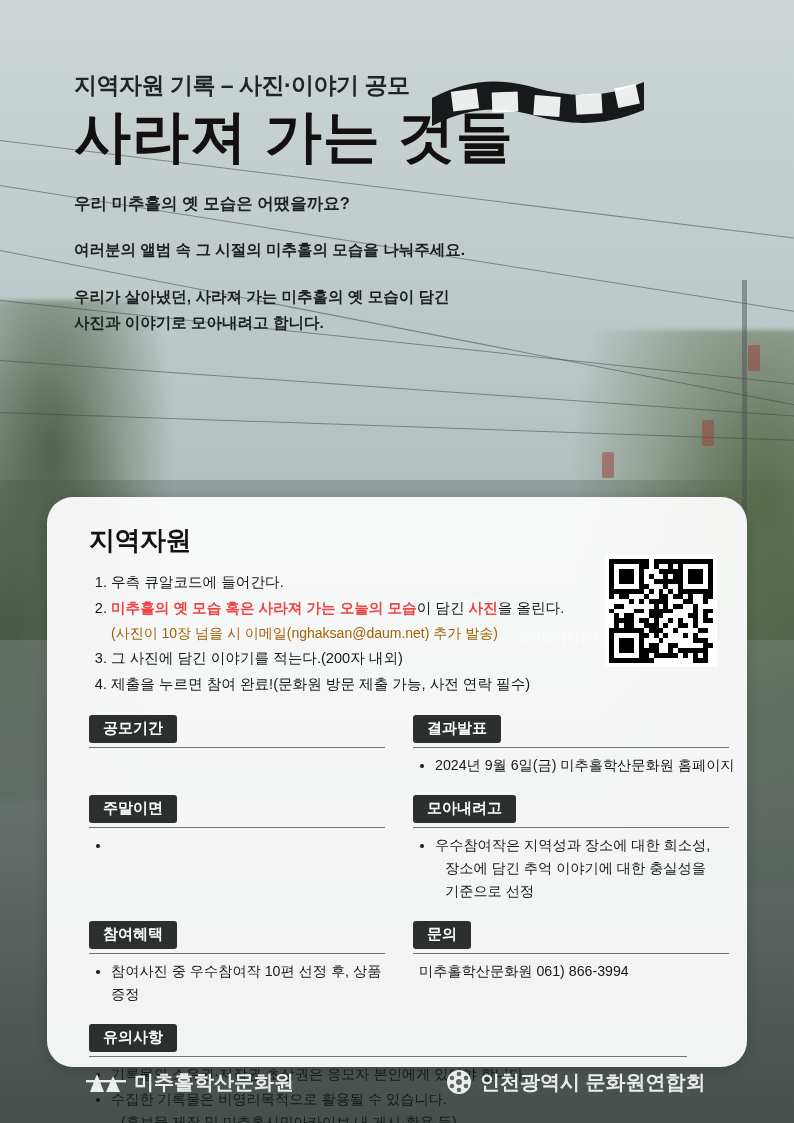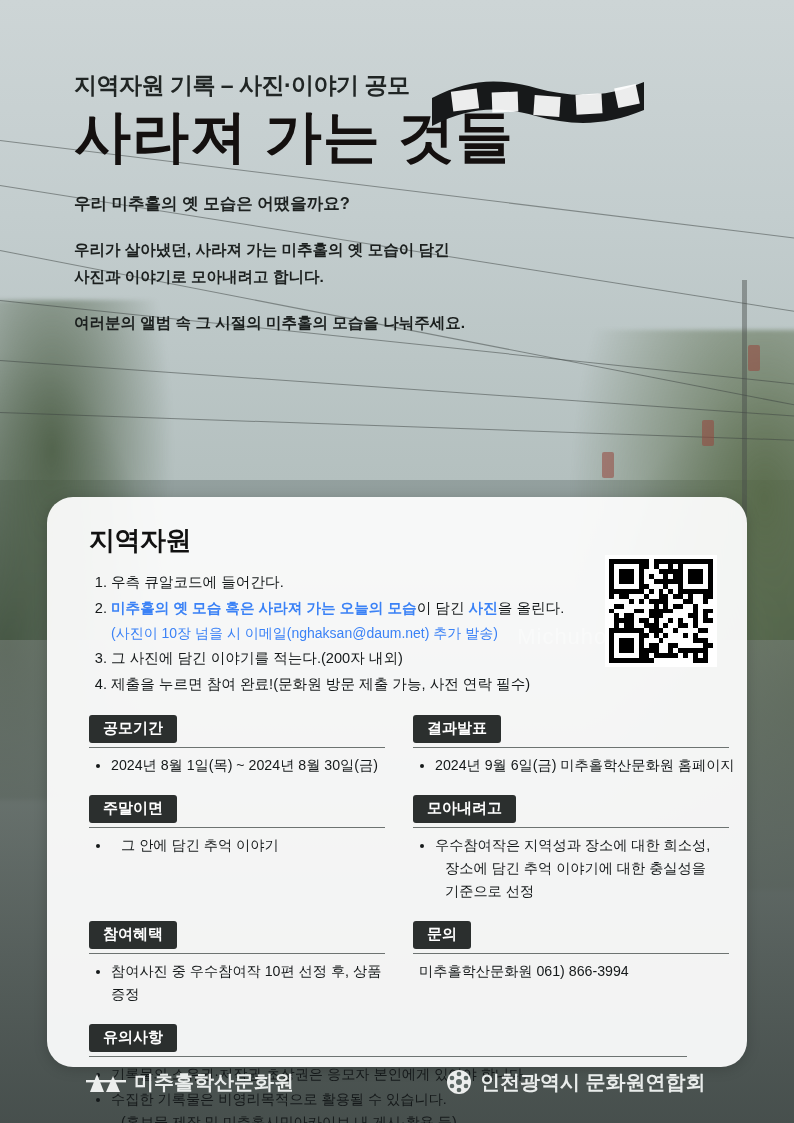--- a/index.html
+++ b/index.html
@@ -136,22 +136,22 @@
     letter-spacing: -0.5px;
   }
   ol.steps {
     margin: 0 0 12px 0;
     padding-left: 30px;
     font-size: 14.6px;
     line-height: 1.72;
     color: #15191a;
   }
   ol.steps li { margin-bottom: 1px; }
-  .sub-note { font-size: 14px; color: #3b82f6; }
-  .hl-green { color: #3b82f6; font-weight: bold; }
+  .sub-note { font-size: 14px; color: #a16207; }
+  .hl-green { color: #ef4444; font-weight: bold; }
 
   .qr {
     position: absolute;
     right: 30px; top: 58px;
     width: 112px; height: 112px;
     background: #fff;
     padding: 4px;
     box-sizing: border-box;
   }
   .qr-grid {
@@ -237,25 +237,25 @@
   <div class="lantern" style="left:702px; top:420px;"></div>
   <div class="lantern" style="left:748px; top:345px;"></div>
   <div class="bg-road-sign">Michuhol-daero</div>
 </div>
 
 <div class="top">
   <p class="eyebrow">지역자원 기록 – 사진·이야기 공모</p>
   <h1 class="title">사라져 가는 것들</h1>
   <p class="lead">우리 미추홀의 옛 모습은 어땠을까요?</p>
   <div class="para">
+    <div>여러분의 앨범 속 그 시절의 미추홀의 모습을 나눠주세요.</div>
+  </div>
+  <div class="para">
     <div>우리가 살아냈던, 사라져 가는 미추홀의 옛 모습이 담긴</div>
     <div>사진과 이야기로 모아내려고 합니다.</div>
-  </div>
-  <div class="para">
-    <div>여러분의 앨범 속 그 시절의 미추홀의 모습을 나눠주세요.</div>
   </div>
 </div>
 
 <svg class="filmstrip" viewBox="0 0 218 58">
   <path d="M2,22 C40,2 70,2 106,12 C142,22 176,22 214,6 L214,34 C176,50 142,50 106,40 C70,30 40,30 2,50 Z" fill="#17191a"></path>
   <rect x="22" y="14" width="26" height="20" fill="#fff" opacity="0.92" transform="rotate(-7 35 24)"></rect>
   <rect x="62" y="16" width="26" height="20" fill="#fff" opacity="0.92" transform="rotate(-2 75 26)"></rect>
   <rect x="104" y="20" width="26" height="20" fill="#fff" opacity="0.92" transform="rotate(4 117 30)"></rect>
   <rect x="146" y="18" width="26" height="20" fill="#fff" opacity="0.92" transform="rotate(-3 159 28)"></rect>
   <rect x="186" y="10" width="22" height="20" fill="#fff" opacity="0.92" transform="rotate(-12 197 20)"></rect>
@@ -718,38 +718,34 @@
         <i></i>
         <i style="background: transparent;"></i>
       </div>
   </div>
 
   <div class="grid">
 
     <div class="cell">
       <span class="tag">공모기간</span>
       <div class="rule"></div>
-      <ul class="bul">
-        <li>2024년 8월 1일(목) ~ 2024년 8월 30일(금)</li>
-      </ul>
     </div>
     <div class="cell">
       <span class="tag">결과발표</span>
       <div class="rule"></div>
       <ul class="bul">
         <li>2024년 9월 6일(금) 미추홀학산문화원 홈페이지</li>
       </ul>
     </div>
 
     <div class="cell">
       <span class="tag">주말이면</span>
       <div class="rule"></div>
       <ul class="bul">
         <li>
-          <span class="indent">그 안에 담긴 추억 이야기</span>
         </li>
       </ul>
     </div>
     <div class="cell">
       <span class="tag">모아내려고</span>
       <div class="rule"></div>
       <ul class="bul">
         <li>
           <span>우수참여작은 지역성과 장소에 대한 희소성,</span>
           <span class="indent">장소에 담긴 추억 이야기에 대한 충실성을</span>

